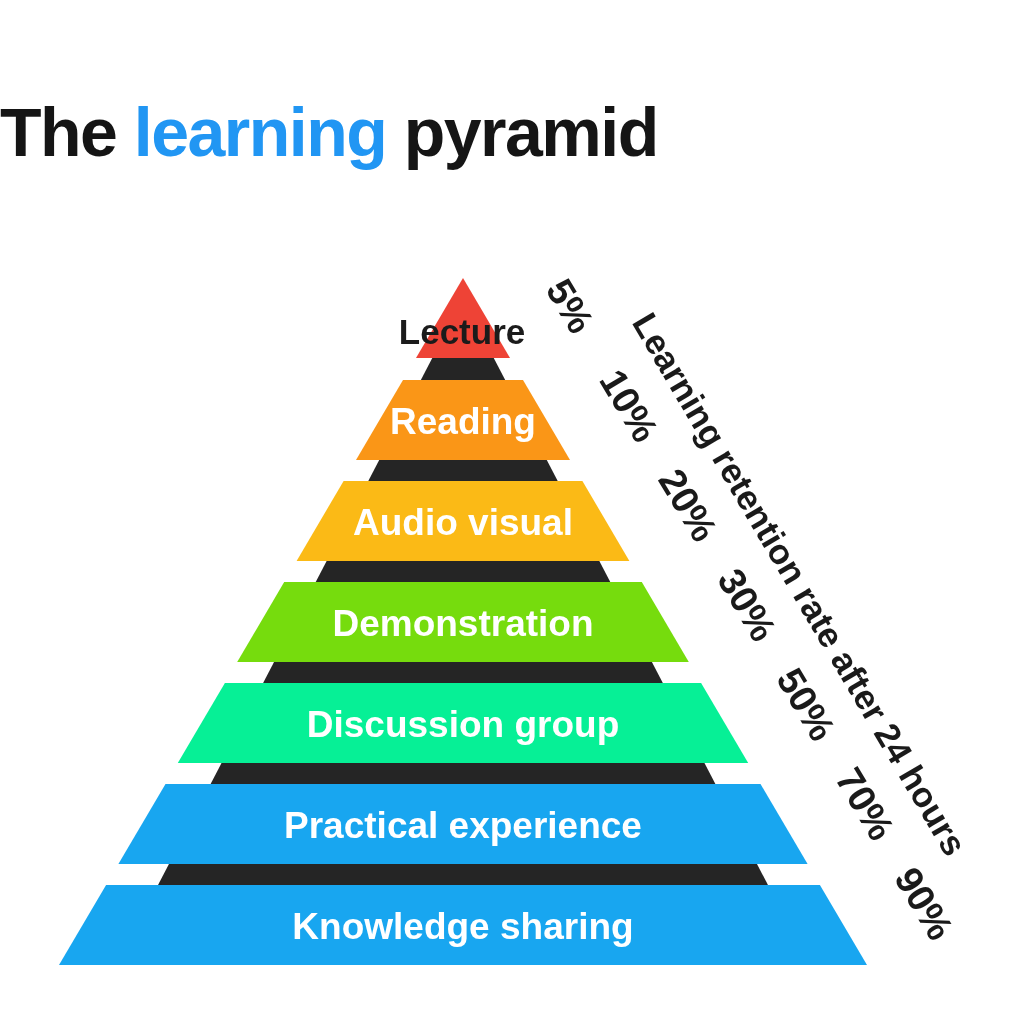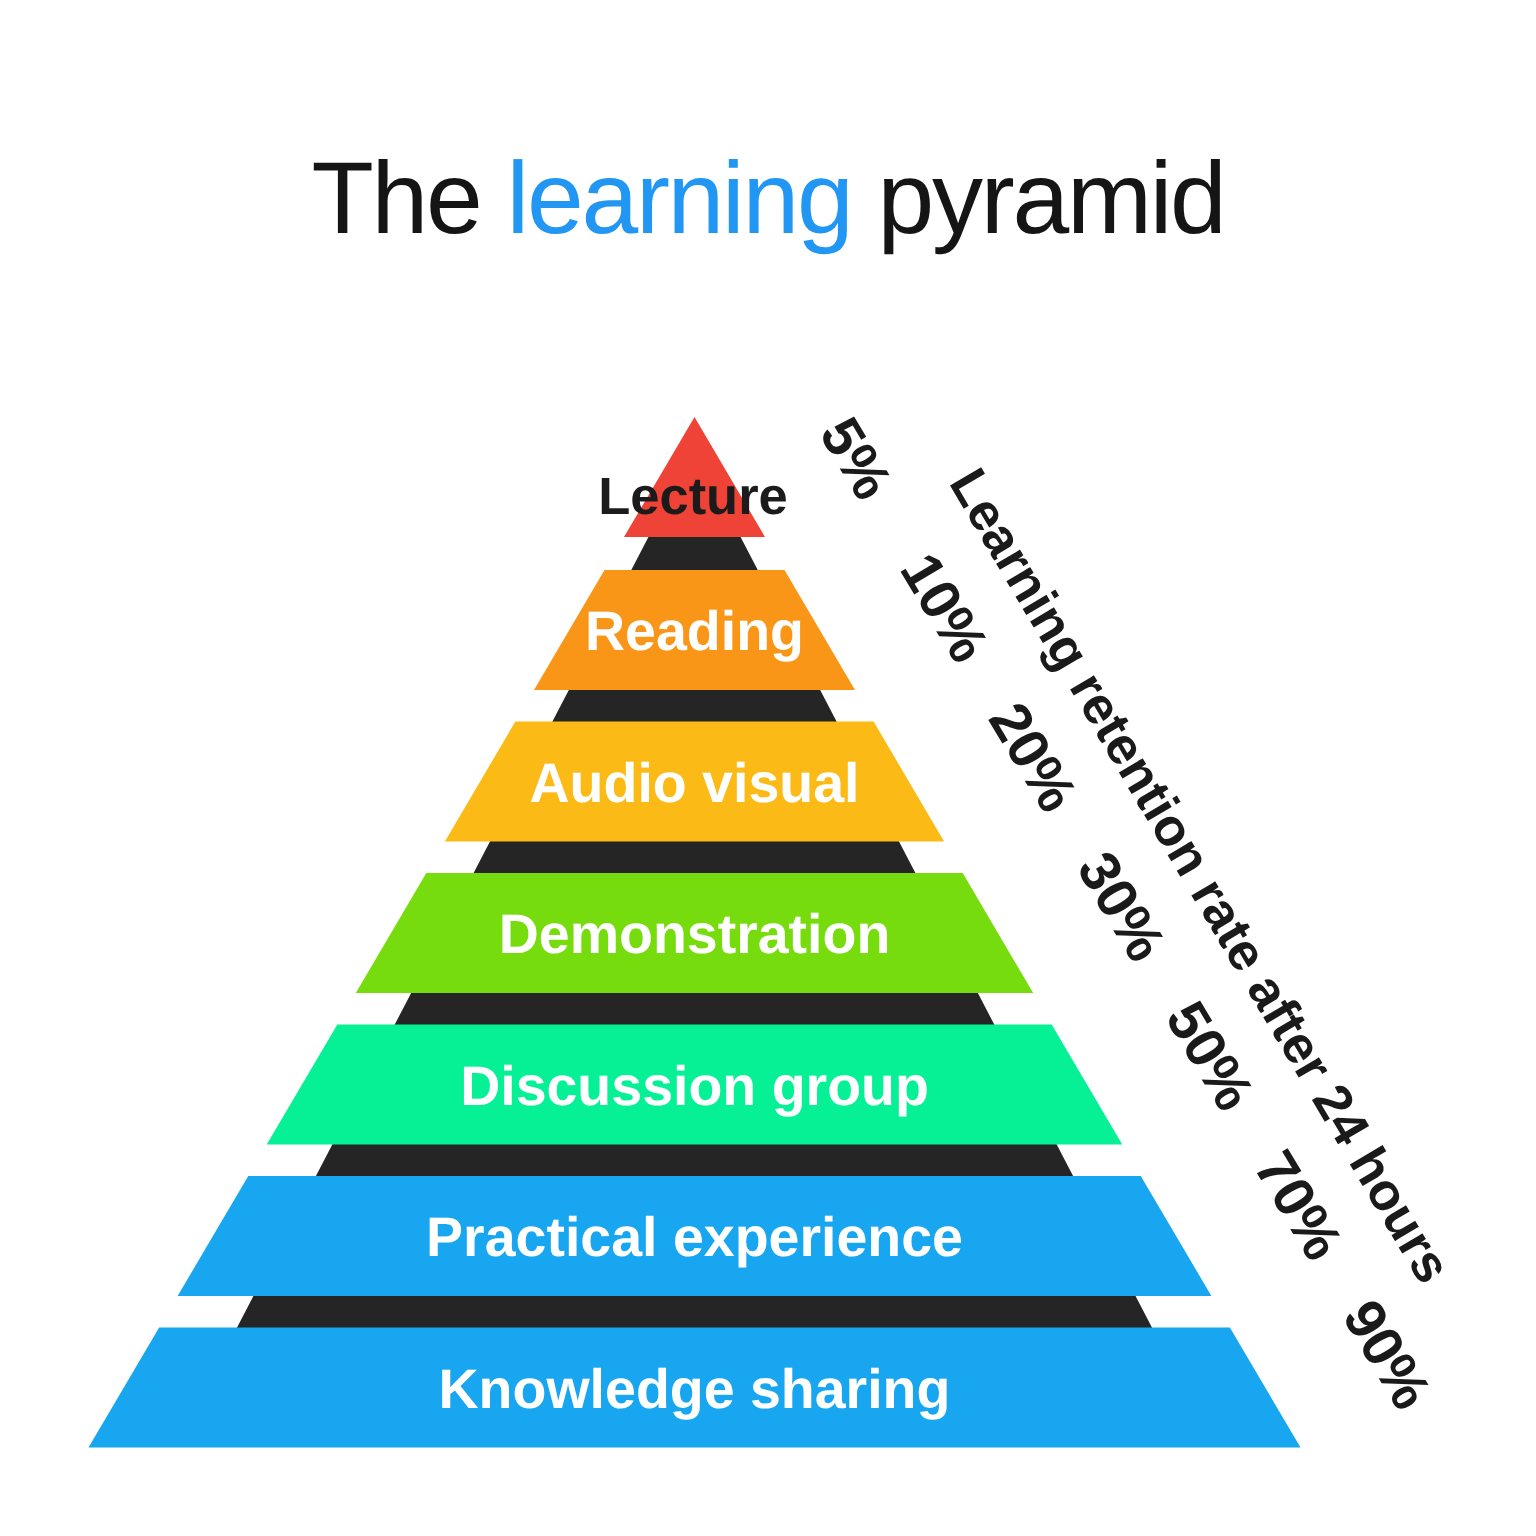--- a/index.html
+++ b/index.html
@@ -5,22 +5,21 @@
   html,body{margin:0;padding:0;}
   body{
     width:1024px;height:1024px;
     background:#ffffff;
     overflow:hidden;
     font-family:"Liberation Sans","DejaVu Sans",sans-serif;
   }
   .canvas{position:relative;width:1024px;height:1024px;background:#ffffff;}
   .title{
     position:absolute;top:98px;left:0;width:1024px;
-    text-align:center;
-    font-size:68px;font-weight:400;letter-spacing:-1.5px;
+    font-size:68px;font-weight:700;letter-spacing:-1.5px;
     line-height:1;color:#151515;
     white-space:nowrap;
   }
   .title span{white-space:pre;}
   #pyramid{position:absolute;left:0;top:0;}
   .band-label{
     font-family:"Liberation Sans","DejaVu Sans",sans-serif;
     font-size:37px;font-weight:700;
     text-anchor:middle;dominant-baseline:central;
   }

